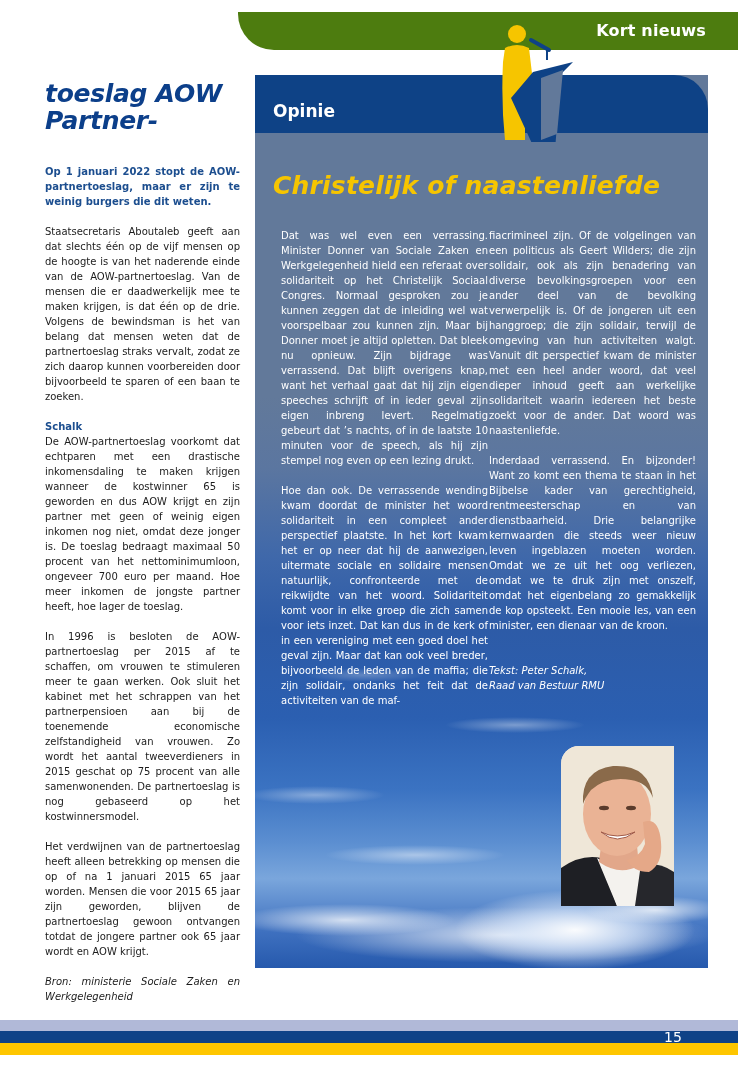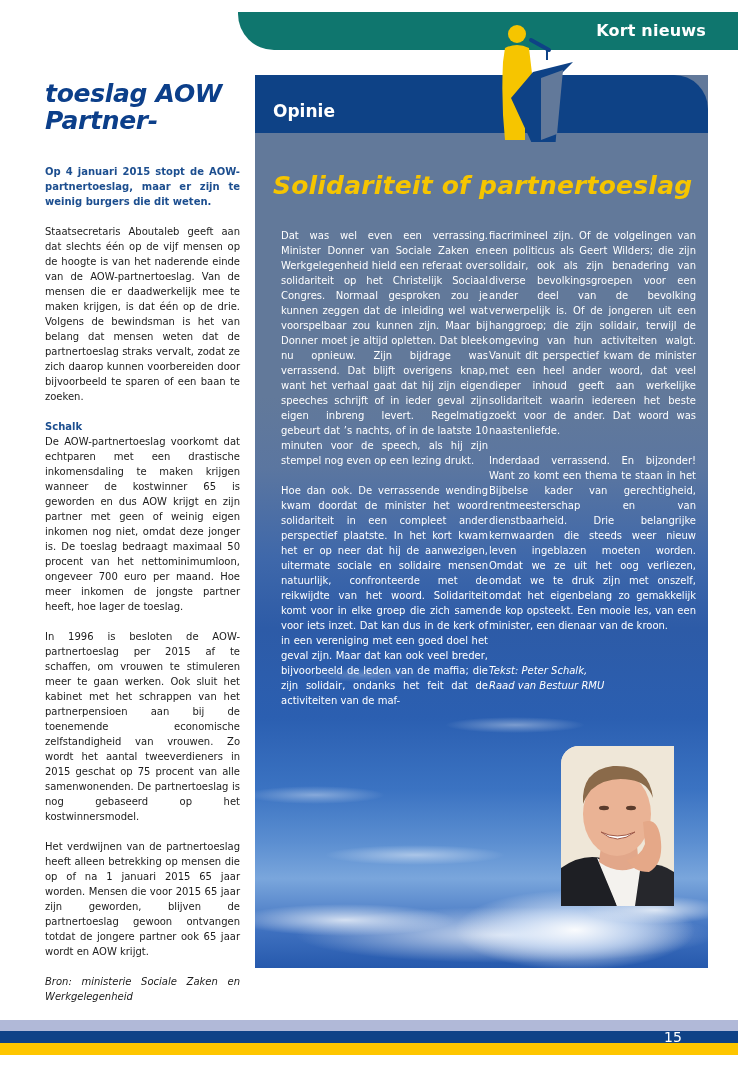--- a/index.html
+++ b/index.html
@@ -2,21 +2,21 @@
 <html><head>
 <meta charset="utf-8">
 <style>
   * { box-sizing: border-box; margin: 0; padding: 0; }
   html, body { width: 738px; height: 1068px; background: #ffffff; overflow: hidden; }
   body { position: relative; font-family: "DejaVu Sans", "Liberation Sans", sans-serif; color: #1a1a1a; }
 
   
   .top-banner {
     position: absolute; left: 238px; top: 12px; width: 500px; height: 38px;
-    background: #0f766e; border-bottom-left-radius: 36px;
+    background: #4d7c0f; border-bottom-left-radius: 36px;
   }
   .top-banner .label {
     position: absolute; right: 32px; top: 9px;
     color: #ffffff; font-weight: bold; font-size: 16px; letter-spacing: 0.2px;
     font-family: "DejaVu Sans", sans-serif;
   }
 
   
   .left-col { position: absolute; left: 45px; top: 80px; width: 195px; }
   .left-title {
@@ -86,21 +86,21 @@
 
 <div class="top-banner">
   <span class="label">Kort nieuws</span>
 </div>
 
 <div class="left-col">
   <div class="left-title">
     <div>toeslag AOW</div>
     <div>Partner-</div>
   </div>
-  <div class="left-lead">Op 4 januari 2015 stopt de AOW-partnertoeslag, maar er zijn te weinig burgers die dit weten.</div>
+  <div class="left-lead">Op 1 januari 2022 stopt de AOW-partnertoeslag, maar er zijn te weinig burgers die dit weten.</div>
   <div class="left-body">
     <p>Staatsecretaris Aboutaleb geeft aan dat slechts één op de vijf mensen op de hoogte is van het naderende einde van de AOW-partnertoeslag. Van de mensen die er daadwerkelijk mee te maken krijgen, is dat één op de drie. Volgens de bewindsman is het van belang dat mensen weten dat de partnertoeslag straks vervalt, zodat ze zich daarop kunnen voorbereiden door bijvoorbeeld te sparen of een baan te zoeken.</p>
     <div class="gap"></div>
     <div class="subhead">Schalk</div>
     <p>De AOW-partnertoeslag voorkomt dat echtparen met een drastische inkomensdaling te maken krijgen wanneer de kostwinner 65 is geworden en dus AOW krijgt en zijn partner met geen of weinig eigen inkomen nog niet, omdat deze jonger is. De toeslag bedraagt maximaal 50 procent van het nettominimumloon, ongeveer 700 euro per maand. Hoe meer inkomen de jongste partner heeft, hoe lager de toeslag.</p>
     <div class="gap"></div>
     <p>In 1996 is besloten de AOW-partnertoeslag per 2015 af te schaffen, om vrouwen te stimuleren meer te gaan werken. Ook sluit het kabinet met het schrappen van het partnerpensioen aan bij de toenemende economische zelfstandigheid van vrouwen. Zo wordt het aantal tweeverdieners in 2015 geschat op 75 procent van alle samenwonenden. De partnertoeslag is nog gebaseerd op het kostwinnersmodel.</p>
     <div class="gap"></div>
     <p>Het verdwijnen van de partnertoeslag heeft alleen betrekking op mensen die op of na 1 januari 2015 65 jaar worden. Mensen die voor 2015 65 jaar zijn geworden, blijven de partnertoeslag gewoon ontvangen totdat de jongere partner ook 65 jaar wordt en AOW krijgt.</p>
     <div class="gap"></div>
@@ -128,21 +128,21 @@
     <ellipse cx="160" cy="780" rx="90" ry="10" fill="url(#cl)" opacity="0.6"></ellipse>
     <ellipse cx="60" cy="720" rx="70" ry="9" fill="url(#cl)" opacity="0.5"></ellipse>
     <ellipse cx="260" cy="650" rx="70" ry="8" fill="url(#cl)" opacity="0.5"></ellipse>
     <ellipse cx="110" cy="600" rx="60" ry="7" fill="url(#cl)" opacity="0.35"></ellipse>
   </svg>
 
   <div class="panel-head">
     <span class="label">Opinie</span>
   </div>
 
-  <div class="panel-title">Solidariteit of partnertoeslag</div>
+  <div class="panel-title">Christelijk of naastenliefde</div>
 
   <div class="col c1">
     <p>Dat was wel even een verrassing. Minister Donner van Sociale Zaken en Werkgelegenheid hield een referaat over solidariteit op het Christelijk Sociaal Congres. Normaal gesproken zou je kunnen zeggen dat de inleiding wel wat voorspelbaar zou kunnen zijn. Maar bij Donner moet je altijd opletten. Dat bleek nu opnieuw. Zijn bijdrage was verrassend. Dat blijft overigens knap, want het verhaal gaat dat hij zijn eigen speeches schrijft of in ieder geval zijn eigen inbreng levert. Regelmatig gebeurt dat ’s nachts, of in de laatste 10 minuten voor de speech, als hij zijn stempel nog even op een lezing drukt.</p>
     <div class="gap"></div>
     <p>Hoe dan ook. De verrassende wending kwam doordat de minister het woord solidariteit in een compleet ander perspectief plaatste. In het kort kwam het er op neer dat hij de aanwezigen, uitermate sociale en solidaire mensen natuurlijk, confronteerde met de reikwijdte van het woord. Solidariteit komt voor in elke groep die zich samen voor iets inzet. Dat kan dus in de kerk of in een vereniging met een goed doel het geval zijn. Maar dat kan ook veel breder, bijvoorbeeld de leden van de maffia; die zijn solidair, ondanks het feit dat de activiteiten van de maf-</p>
   </div>
 
   <div class="col c2">
     <p>fiacrimineel zijn. Of de volgelingen van een politicus als Geert Wilders; die zijn solidair, ook als zijn benadering van diverse bevolkingsgroepen voor een ander deel van de bevolking verwerpelijk is. Of de jongeren uit een hanggroep; die zijn solidair, terwijl de omgeving van hun activiteiten walgt. Vanuit dit perspectief kwam de minister met een heel ander woord, dat veel dieper inhoud geeft aan werkelijke solidariteit waarin iedereen het beste zoekt voor de ander. Dat woord was naastenliefde.</p>
     <div class="gap"></div>

